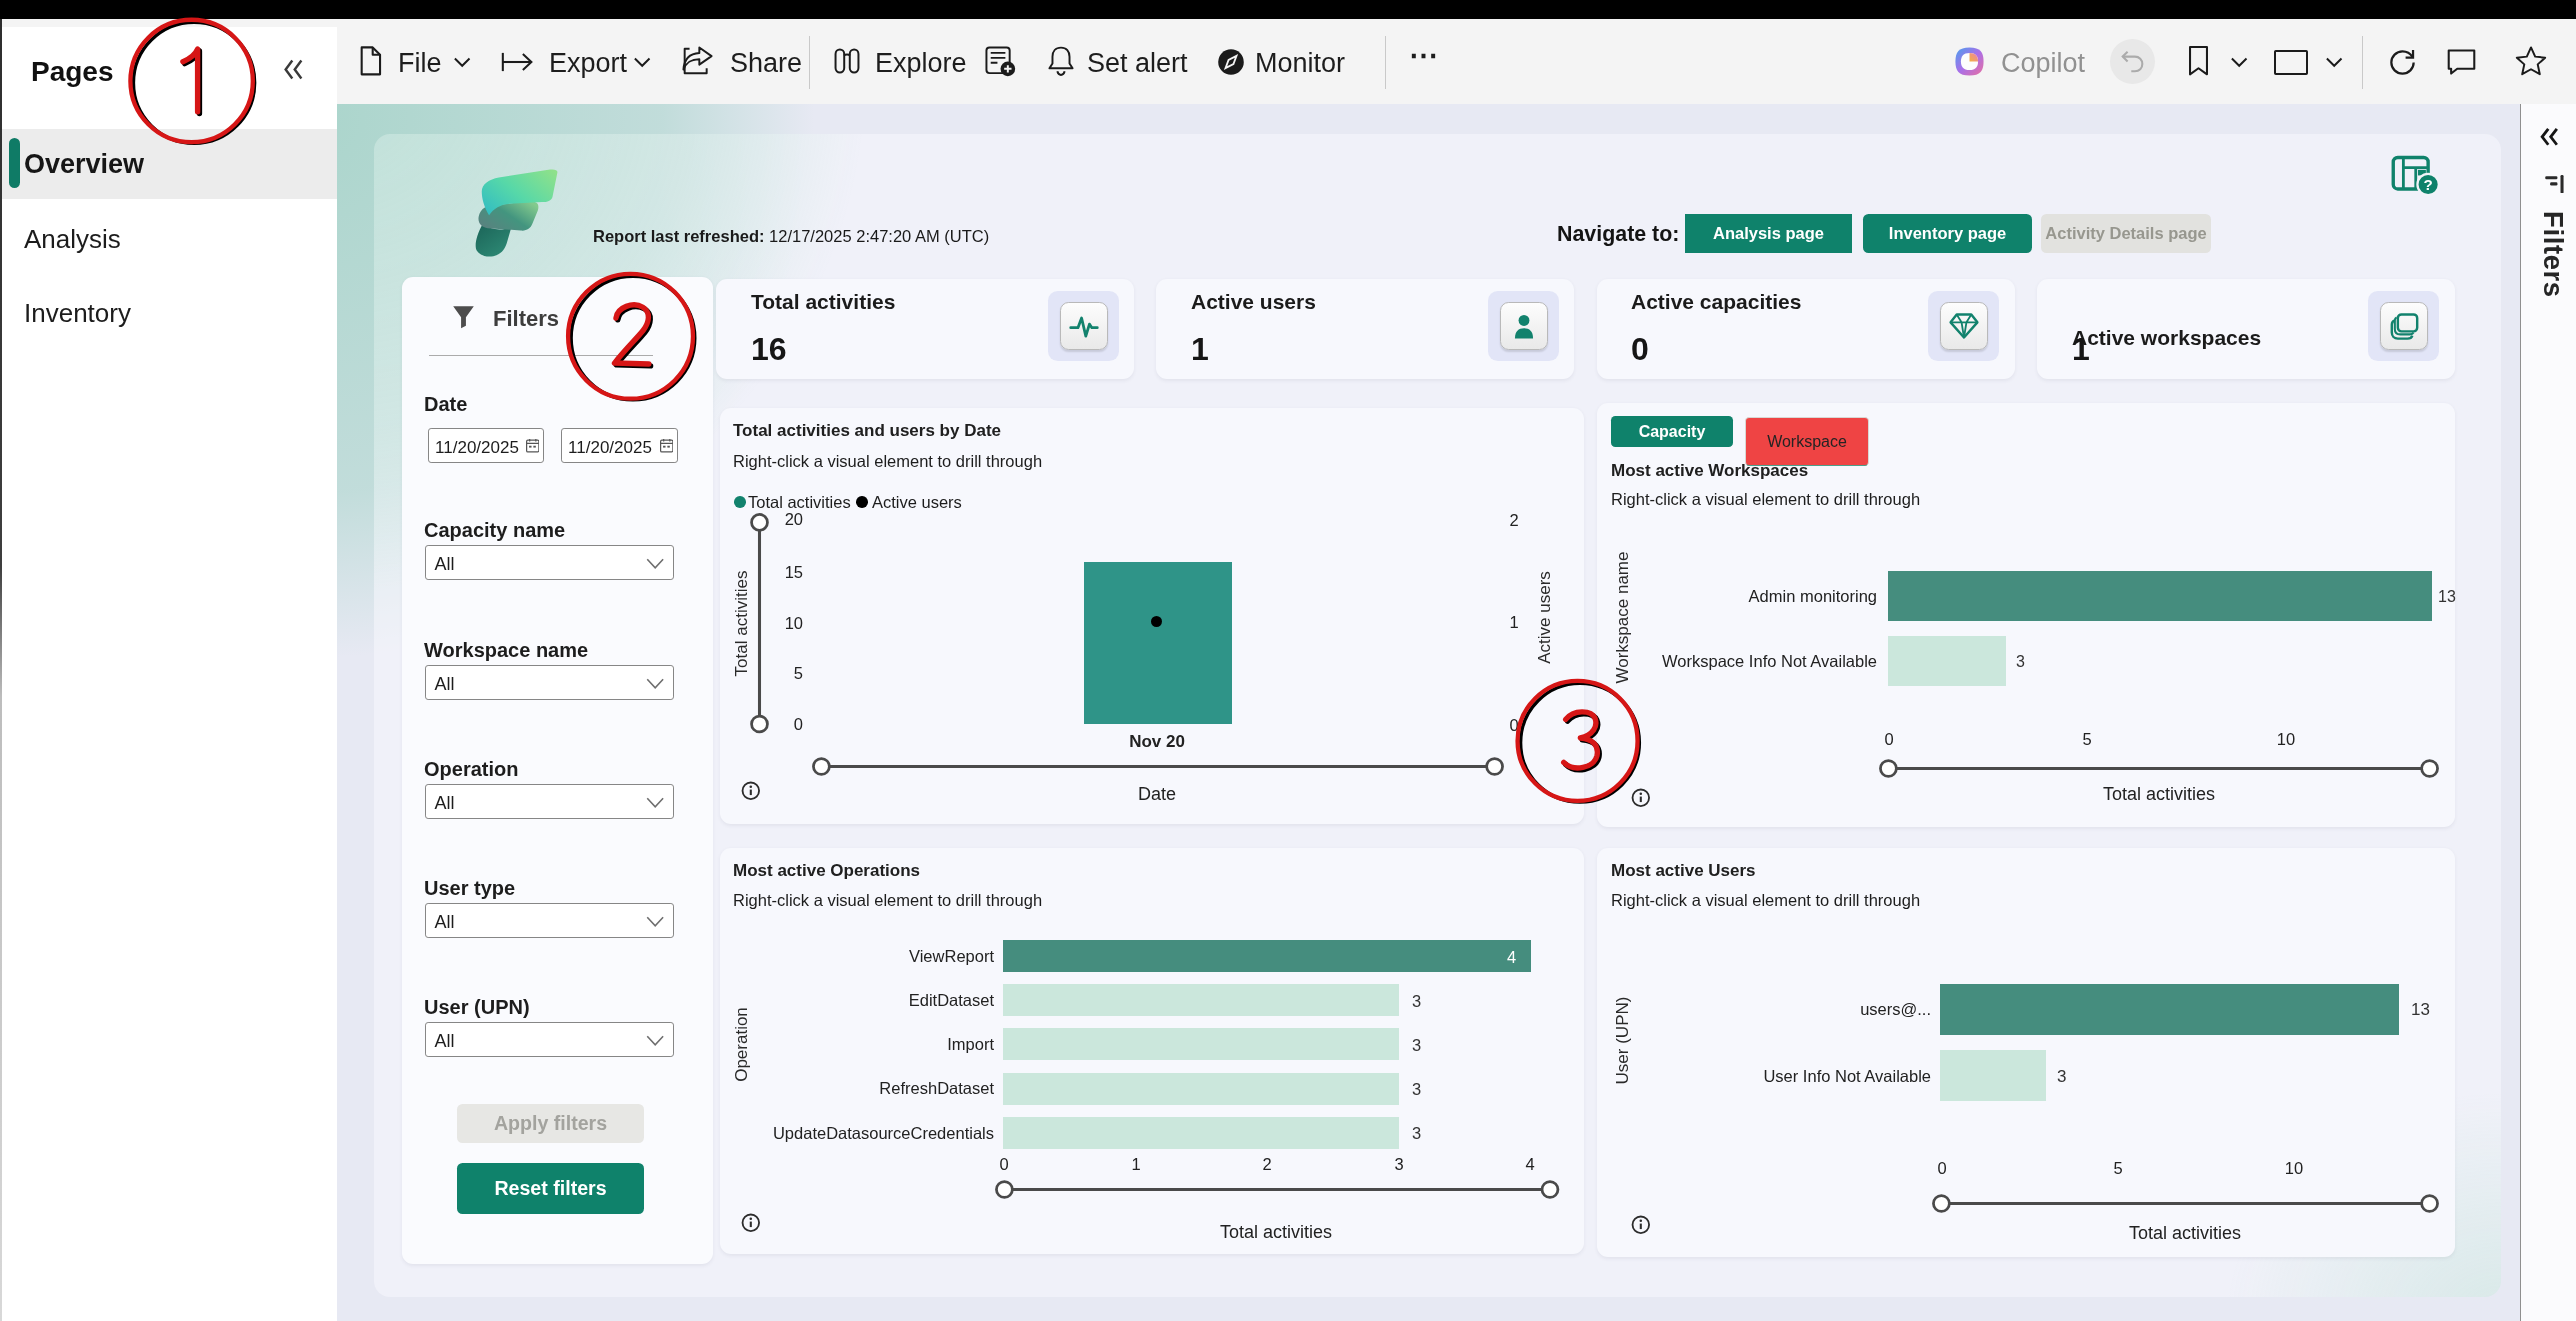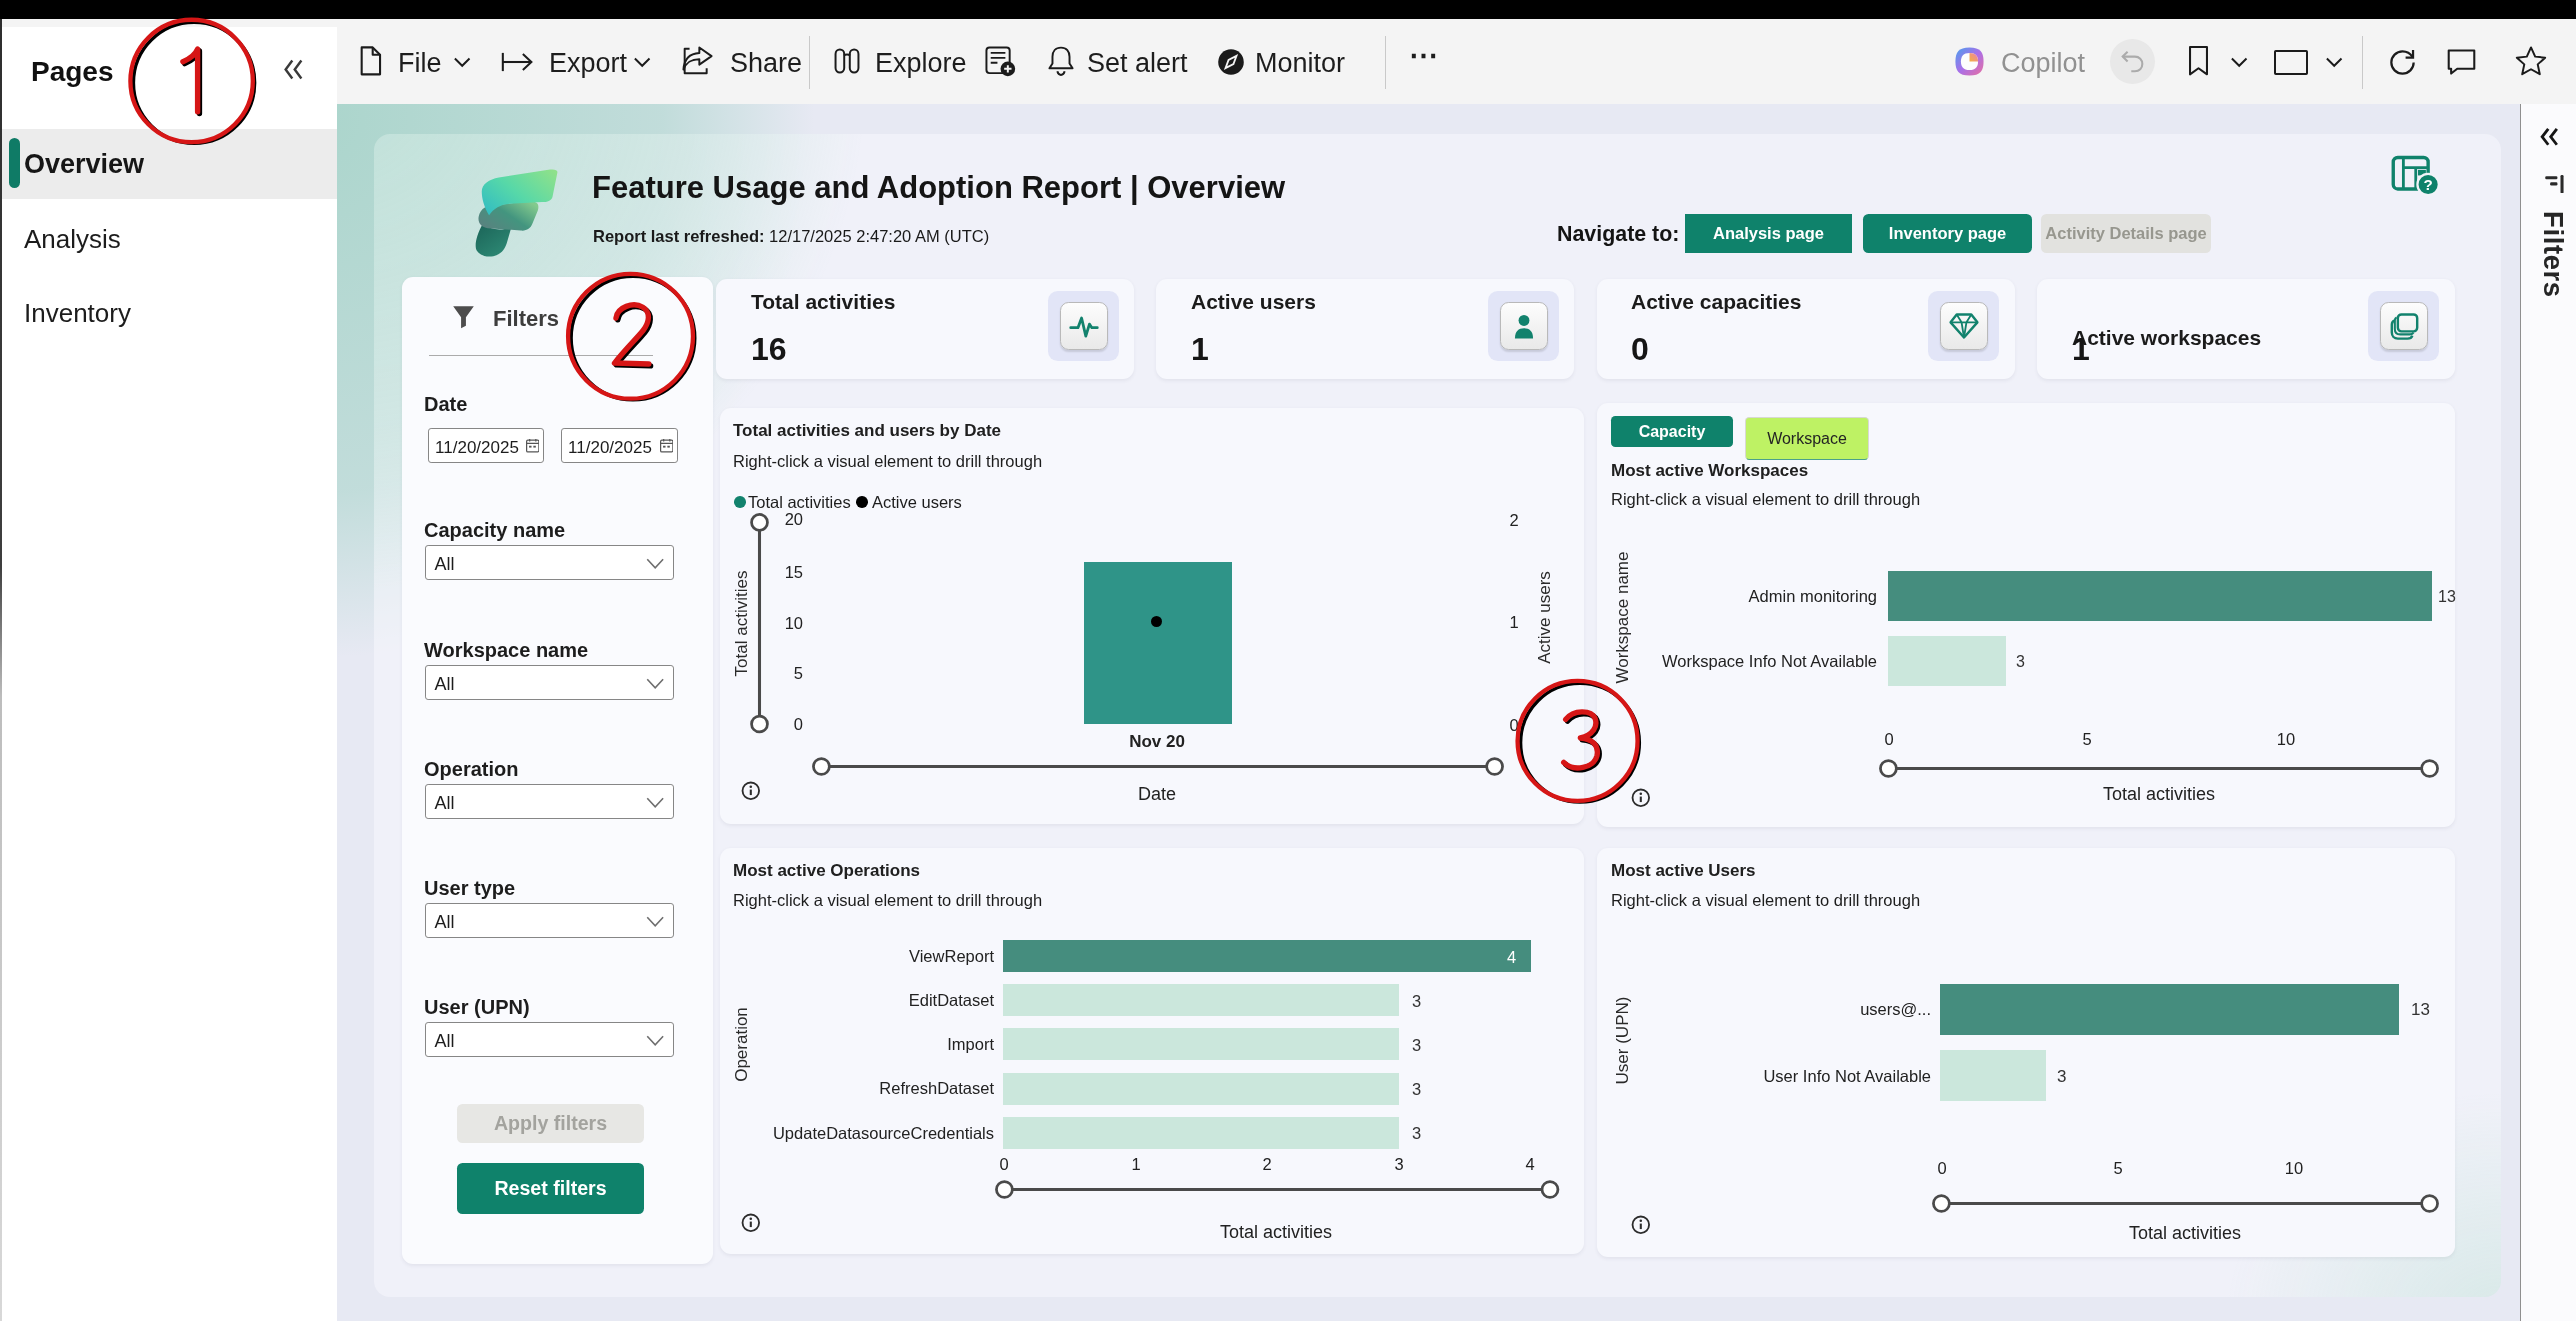--- a/index.html
+++ b/index.html
@@ -172,21 +172,20 @@
   </linearGradient>
   <linearGradient id="fg3" x1="0" y1="0" x2="0.8" y2="1">
    <stop offset="0" stop-color="#1b6458"></stop>
           <stop offset="1" stop-color="#2e8a75"></stop>
   </linearGradient>
  </defs>
  <path d="M15 91 C6 107 1 126 6 134 C11 142 22 145 33 143 C44 141 51 134 55 122 L63 94 C47 103 29 99 15 91 Z" fill="url(#fg3)"></path>
  <path d="M19 63 C30 59 90 53 101 54 C107 55 108 62 106 68 L97 90 C94 98 87 102 78 101 L24 97 C13 96 7 88 9 78 C10 71 14 66 19 63 Z" fill="url(#fg2)"></path>
  <path d="M138 6 L130 46 C128 52 121 55 113 54 L60 57 C45 58 33 65 26 76 C18 63 14 48 14 37 C14 25 26 17 42 14 L126 1 C134 0 139 2 138 6 Z" fill="url(#fg1)"></path>
 </svg>
-<div class="t b" style="left:592px; top:170px; font-size:31px; color:#151515;">Feature Usage and Adoption Report | Overview</div>
 <div class="t" style="left:593px; top:227px; font-size:16.5px; color:#1a1a1a;"><span class="b">Report last refreshed:</span> 12/17/2025 2:47:20 AM (UTC)</div>
 <div class="t b" style="left:1557px; top:222px; font-size:21.4px; color:#141414;">Navigate to:</div>
 <div class="abs teal" style="left:1685px; top:214px; width:167px; height:39px; border-radius:0; font-size:16.5px; display:flex; align-items:center; justify-content:center;">Analysis page</div>
 <div class="abs teal" style="left:1863px; top:214px; width:169px; height:39px; border-radius:5.5px; font-size:16.5px; display:flex; align-items:center; justify-content:center;">Inventory page</div>
 <div class="abs" style="left:2041px; top:214px; width:170px; height:39px; border-radius:5.5px; background:#e2e2df; color:#97978f; font-weight:bold; font-size:16.5px; white-space:nowrap; display:flex; align-items:center; justify-content:center;">Activity Details page</div>
 <svg class="abs" style="left:2391px; top:155px;" width="54" height="42" viewBox="0 0 96 74">
  <rect x="4" y="4" width="62" height="56" rx="8" fill="none" stroke="#0f826b" stroke-width="6"></rect>
  <path d="M22 4 V60 M22 22 H66 M44 22 V60" stroke="#0f826b" stroke-width="5"></path>
  <rect x="48" y="26" width="14" height="10" fill="#0f826b"></rect>
  <circle cx="66" cy="52" r="19" fill="#0f826b" stroke="#f1f3f8" stroke-width="4"></circle>
@@ -326,21 +325,21 @@
 </svg>
 <div class="axt" style="left:1157px; top:784px;">Date</div>
 <svg class="abs" style="left:741px; top:781px;" width="19.6" height="19.6" viewBox="0 0 32 32">
  <circle cx="16" cy="16" r="13.5" fill="none" stroke="#2c2c2c" stroke-width="3"></circle>
  <line x1="16" y1="14" x2="16" y2="23" stroke="#2c2c2c" stroke-width="3.4"></line>
  <circle cx="16" cy="9.5" r="2.1" fill="#2c2c2c"></circle>
 </svg>
 
 <div class="card" style="left:1597px; top:403px; width:858px; height:424px;"></div>
 <div class="abs teal" style="left:1611px; top:416px; width:122px; height:31px; border-radius:4.3px; font-size:16px; display:flex; align-items:center; justify-content:center;">Capacity</div>
-<div class="abs" style="left:1745px; top:417px; width:124px; height:43px; border-radius:4.3px; background:#bef264; border:0.6px solid #d8d8d4; border-bottom:1.8px solid #4ba08b; color:#242424; font-size:16px; display:flex; align-items:center; justify-content:center;">Workspace</div>
+<div class="abs" style="left:1745px; top:417px; width:124px; height:49px; border-radius:4.3px; background:#ef4444; border:0.6px solid #d8d8d4; border-bottom:1.8px solid #4ba08b; color:#242424; font-size:16px; display:flex; align-items:center; justify-content:center;">Workspace</div>
 <div class="ctitle" style="left:1611px; top:461px;">Most active Workspaces</div>
 <div class="csub" style="left:1611px; top:490px;">Right-click a visual element to drill through</div>
 <div class="vlabel" style="left:1501px; top:607px; font-size:17px;">Workspace name</div>
 <div class="rlab" style="left:1877px; top:596px;">Admin monitoring</div>
 <div class="rlab" style="left:1877px; top:661px;">Workspace Info Not Available</div>
 <div class="abs" style="left:1888px; top:571px; width:544px; height:50px; background:#458d7e;"></div>
 <div class="t" style="left:2438px; top:588px; font-size:16px; color:#333;">13</div>
 <div class="abs" style="left:1888px; top:636px; width:118px; height:50px; background:#cbe7dc;"></div>
 <div class="t" style="left:2016px; top:653px; font-size:16px; color:#333;">3</div>
 <div class="tick" style="left:1889px; top:730px;">0</div>

